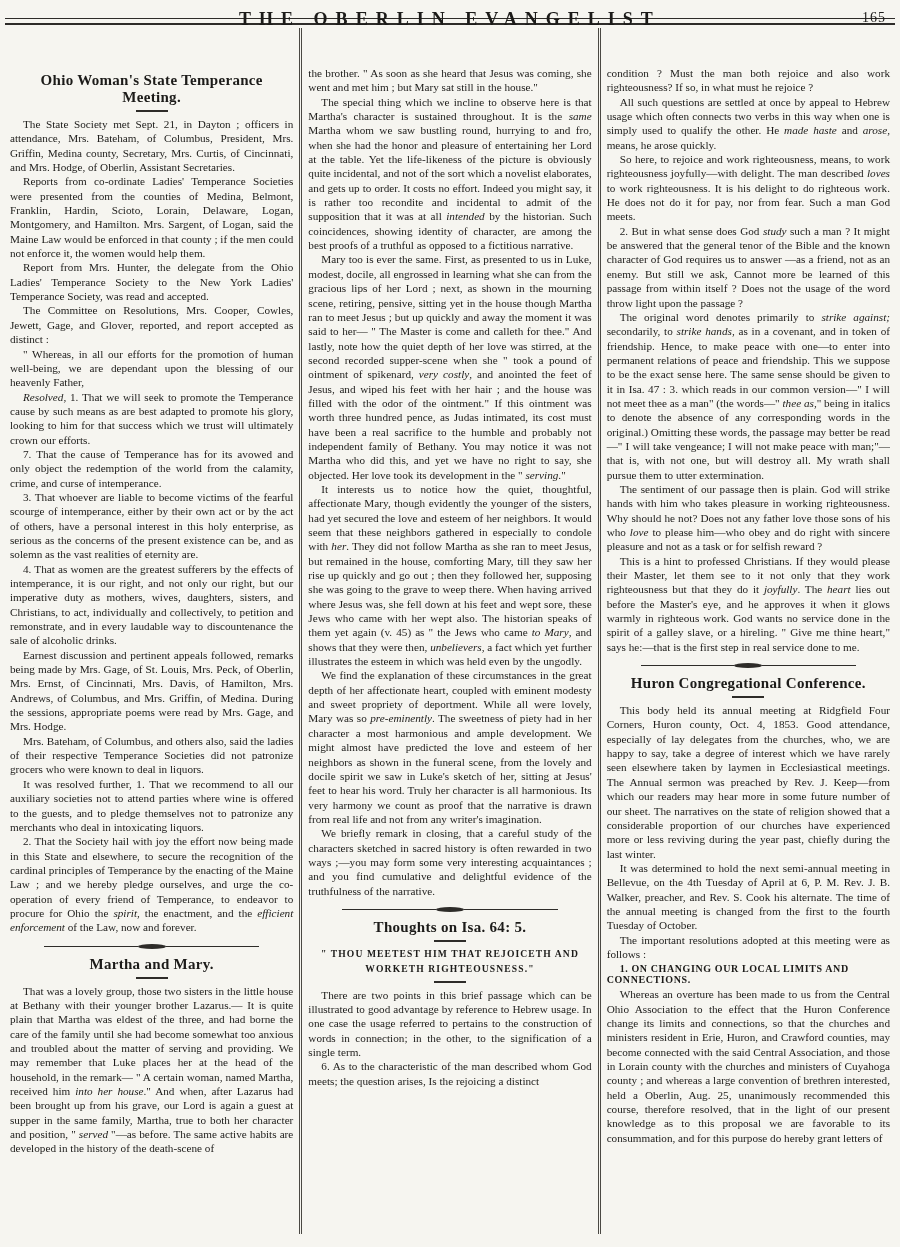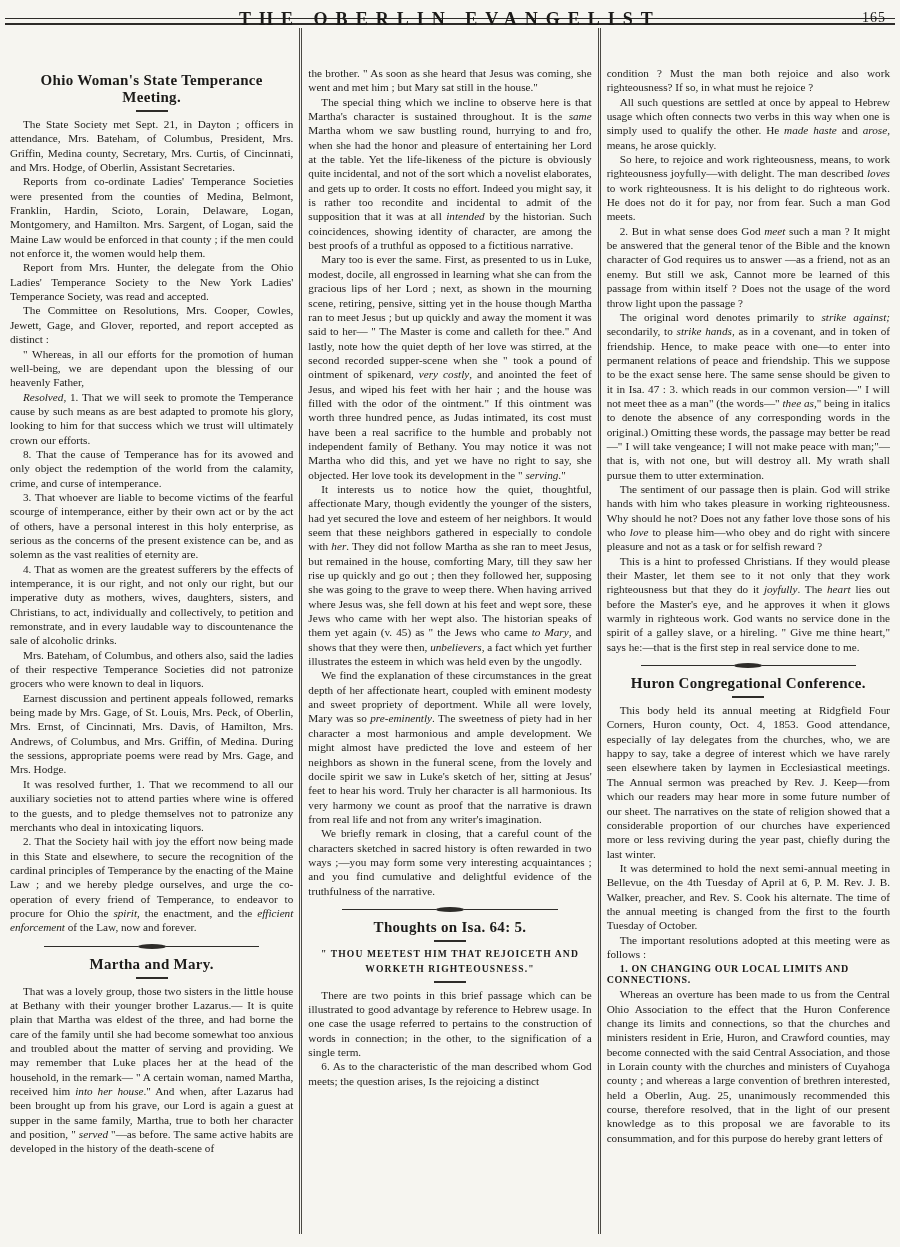--- a/index.html
+++ b/index.html
@@ -39,62 +39,62 @@
   <main class="columns">
     <section class="column">
         <h2 class="art-head">Ohio Woman's State Temperance Meeting.</h2>
         <div class="head-rule"></div>
         <p class="para">The State Society met Sept. 21, in Dayton ; officers in attendance, Mrs. Bateham, of Columbus, President, Mrs. Griffin, Medina county, Secretary, Mrs. Curtis, of Cincinnati, and Mrs. Hodge, of Oberlin, Assistant Secretaries.</p>
         <p class="para">Reports from co-ordinate Ladies' Temperance Societies were presented from the counties of Medina, Belmont, Franklin, Hardin, Scioto, Lorain, Delaware, Logan, Montgomery, and Hamilton.  Mrs. Sargent, of Logan, said the Maine Law would be enforced in that county ; if the men could not enforce it, the women would help them.</p>
         <p class="para">Report from Mrs. Hunter, the delegate from the Ohio Ladies' Temperance Society to the New York Ladies' Temperance Society, was read and accepted.</p>
         <p class="para">The Committee on Resolutions, Mrs. Cooper, Cowles, Jewett, Gage, and Glover, reported, and report accepted as distinct :</p>
         <p class="para">" Whereas, in all our efforts for the promotion of human well-being, we are dependant upon the blessing of our heavenly Father,</p>
         <p class="para"><i>Resolved</i>, 1.  That we will seek to promote the Temperance cause by such means as are best adapted to promote his glory, looking to him for that success which we trust will ultimately crown our efforts.</p>
-        <p class="para">8.  That the cause of Temperance has for its avowed and only object the redemption of the world from the calamity, crime, and curse of intemperance.</p>
+        <p class="para">7.  That the cause of Temperance has for its avowed and only object the redemption of the world from the calamity, crime, and curse of intemperance.</p>
         <p class="para">3.  That whoever are liable to become victims of the fearful scourge of intemperance, either by their own act or by the act of others, have a personal interest in this holy enterprise, as serious as the concerns of the present existence can be, and as solemn as the vast realities of eternity are.</p>
         <p class="para">4.  That as women are the greatest sufferers by the effects of intemperance, it is our right, and not only our right, but our imperative duty as mothers, wives, daughters, sisters, and Christians, to act, individually and collectively, to petition and remonstrate, and in every laudable way to discountenance the sale of alcoholic drinks.</p>
+        <p class="para">Earnest discussion and pertinent appeals followed, remarks being made by Mrs. Gage, of St. Louis, Mrs. Peck, of Oberlin, Mrs. Ernst, of Cincinnati, Mrs. Davis, of Hamilton, Mrs. Andrews, of Columbus, and Mrs. Griffin, of Medina.  During the sessions, appropriate poems were read by Mrs. Gage, and Mrs. Hodge.</p>
         <p class="para">Mrs. Bateham, of Columbus, and others also, said the ladies of their respective Temperance Societies did not patronize grocers who were known to deal in liquors.</p>
-        <p class="para">Earnest discussion and pertinent appeals followed, remarks being made by Mrs. Gage, of St. Louis, Mrs. Peck, of Oberlin, Mrs. Ernst, of Cincinnati, Mrs. Davis, of Hamilton, Mrs. Andrews, of Columbus, and Mrs. Griffin, of Medina.  During the sessions, appropriate poems were read by Mrs. Gage, and Mrs. Hodge.</p>
         <p class="para">It was resolved further,  1.  That we recommend to all our auxiliary societies not to attend parties where wine is offered to the guests, and to pledge themselves not to patronize any merchants who deal in intoxicating liquors.</p>
         <p class="para">2.  That the Society hail with joy the effort now being made in this State and elsewhere, to secure the recognition of the cardinal principles of Temperance by the enacting of the Maine Law ; and we hereby pledge ourselves, and urge the co-operation of every friend of Temperance, to endeavor to procure for Ohio the <i>spirit</i>, the enactment, and the <i>efficient enforcement</i> of the Law, now and forever.</p>
         <div class="divider">
           <span class="divider-line"></span>
           <span class="divider-diamond"></span>
           <span class="divider-line"></span>
         </div>
         <h2 class="art-head">Martha and Mary.</h2>
         <div class="head-rule"></div>
         <p class="para">That was a lovely group, those two sisters in the little house at Bethany with their younger brother Lazarus.— It is quite plain that Martha was eldest of the three, and had borne the care of the family until she had become somewhat too anxious and troubled about the matter of serving and providing.  We may remember that Luke places her at the head of the household, in the remark— " A certain woman, named Martha, received him <i>into her house</i>."  And when, after Lazarus had been brought up from his grave, our Lord is again a guest at supper in the same family, Martha, true to both her character and position, " <i>served</i> "—as before.  The same active habits are developed in the history of the death-scene of</p>
       </section>
     <div class="col-rule"></div>
     <section class="column">
         <p class="para noindent">the brother.  " As soon as she heard that Jesus was coming, she went and met him ; but Mary sat still in the house."</p>
         <p class="para">The special thing which we incline to observe here is that Martha's character is sustained throughout.  It is the <i>same</i> Martha whom we saw bustling round, hurrying to and fro, when she had the honor and pleasure of entertaining her Lord at the table.  Yet the life-likeness of the picture is obviously quite incidental, and not of the sort which a novelist elaborates, and gets up to order.  It costs no effort.  Indeed you might say, it is rather too recondite and incidental to admit of the supposition that it was at all <i>intended</i> by the historian.  Such coincidences, showing identity of character, are among the best proofs of a truthful as opposed to a fictitious narrative.</p>
         <p class="para">Mary too is ever the same.  First, as presented to us in Luke, modest, docile, all engrossed in learning what she can from the gracious lips of her Lord ; next, as shown in the mourning scene, retiring, pensive, sitting yet in the house though Martha ran to meet Jesus ; but up quickly and away the moment it was said to her— " The Master is come and calleth for thee."  And lastly, note how the quiet depth of her love was stirred, at the second recorded supper-scene when she " took a pound of ointment of spikenard, <i>very costly</i>, and anointed the feet of Jesus, and wiped his feet with her hair ; and the house was filled with the odor of the ointment."  If this ointment was worth three hundred pence, as Judas intimated, its cost must have been a real sacrifice to the humble and probably not independent family of Bethany.  You may notice it was not Martha who did this, and yet we have no right to say, she objected.  Her love took its development in the " <i>serving</i>."</p>
         <p class="para">It interests us to notice how the quiet, thoughtful, affectionate Mary, though evidently the younger of the sisters, had yet secured the love and esteem of her neighbors.  It would seem that these neighbors gathered in especially to condole with <i>her</i>.  They did not follow Martha as she ran to meet Jesus, but remained in the house, comforting Mary, till they saw her rise up quickly and go out ; then they followed her, supposing she was going to the grave to weep there.  When having arrived where Jesus was, she fell down at his feet and wept sore, these Jews who came with her wept also.  The historian speaks of them yet again (v. 45) as " the Jews who came <i>to Mary</i>, and shows that they were then, <i>unbelievers</i>, a fact which yet further illustrates the esteem in which was held even by the ungodly.</p>
         <p class="para">We find the explanation of these circumstances in the great depth of her affectionate heart, coupled with eminent modesty and sweet propriety of deportment.  While all were lovely, Mary was so <i>pre-eminently</i>.  The sweetness of piety had in her character a most harmonious and ample development.  We might almost have predicted the love and esteem of her neighbors as shown in the funeral scene, from the lovely and docile spirit we saw in Luke's sketch of her, sitting at Jesus' feet to hear his word.  Truly her character is all harmonious.  Its very harmony we count as proof that the narrative is drawn from real life and not from any writer's imagination.</p>
-        <p class="para">We briefly remark in closing, that a careful count of the characters sketched in sacred history is often rewarded in two ways ;—you may form some very interesting acquaintances ; and you find cumulative and delightful evidence of the truthfulness of the narrative.</p>
+        <p class="para">We briefly remark in closing, that a careful study of the characters sketched in sacred history is often rewarded in two ways ;—you may form some very interesting acquaintances ; and you find cumulative and delightful evidence of the truthfulness of the narrative.</p>
         <div class="divider">
           <span class="divider-line"></span>
           <span class="divider-diamond"></span>
           <span class="divider-line"></span>
         </div>
         <h2 class="art-head">Thoughts on Isa. 64: 5.</h2>
         <div class="head-rule"></div>
         <div class="epigraph">" THOU MEETEST HIM THAT REJOICETH AND WORKETH RIGHTEOUSNESS."</div>
         <div class="head-rule"></div>
         <p class="para">There are two points in this brief passage which can be illustrated to good advantage by reference to Hebrew usage.  In one case the usage referred to pertains to the construction of words in connection; in the other, to the signification of a single term.</p>
         <p class="para">6.  As to the characteristic of the man described whom God meets; the question arises, Is the rejoicing a distinct</p>
       </section>
     <div class="col-rule"></div>
     <section class="column">
         <p class="para noindent">condition ?   Must the man both rejoice and also work righteousness?   If so, in what must he rejoice ?</p>
         <p class="para">All such questions are settled at once by appeal to Hebrew usage which often connects two verbs in this way when one is simply used to qualify the other.  He <i>made haste</i> and <i>arose</i>, means, he arose quickly.</p>
         <p class="para">So here, to rejoice and work righteousness, means, to work righteousness joyfully—with delight.  The man described <i>loves</i> to work righteousness.  It is his delight to do righteous work.  He does not do it for pay, nor from fear.  Such a man God meets.</p>
-        <p class="para">2.  But in what sense does God <i>meet</i> such a man ?  It might be answered that the general tenor of the Bible and the known character of God requires us to answer —as a friend, not as an enemy.  But still we ask, Cannot more be learned of this passage from within itself ?  Does not the usage of the word throw light upon the passage ?</p>
+        <p class="para">2.  But in what sense does God <i>study</i> such a man ?  It might be answered that the general tenor of the Bible and the known character of God requires us to answer —as a friend, not as an enemy.  But still we ask, Cannot more be learned of this passage from within itself ?  Does not the usage of the word throw light upon the passage ?</p>
         <p class="para">The original word denotes primarily to <i>strike against;</i> secondarily, to <i>strike hands</i>, as in a covenant, and in token of friendship.  Hence, to make peace with one—to enter into permanent relations of peace and friendship.  This we suppose to be the exact sense here.  The same sense should be given to it in Isa. 47 : 3. which reads in our common version—" I will not meet thee as a man" (the words—" <i>thee as</i>," being in italics to denote the absence of any corresponding words in the original.)  Omitting these words, the passage may better be read—" I will take vengeance; I will not make peace with man;"—that is, with not one, but will destroy all.   My wrath shall pursue them to utter extermination.</p>
         <p class="para">The sentiment of our passage then is plain.  God will strike hands with him who takes pleasure in working righteousness.  Why should he not?  Does not any father love those sons of his who <i>love</i> to please him—who obey and do right with sincere pleasure and not as a task or for selfish reward ?</p>
         <p class="para">This is a hint to professed Christians.  If they would please their Master, let them see to it not only that they work righteousness but that they do it <i>joyfully</i>.  The <i>heart</i> lies out before the Master's eye, and he approves it when it glows warmly in righteous work.  God wants no service done in the spirit of a galley slave, or a hireling.  " Give me thine heart," says he:—that is the first step in real service done to me.</p>
         <div class="divider">
           <span class="divider-line"></span>
           <span class="divider-diamond"></span>
           <span class="divider-line"></span>
         </div>
         <h2 class="art-head">Huron Congregational Conference.</h2>
         <div class="head-rule"></div>

